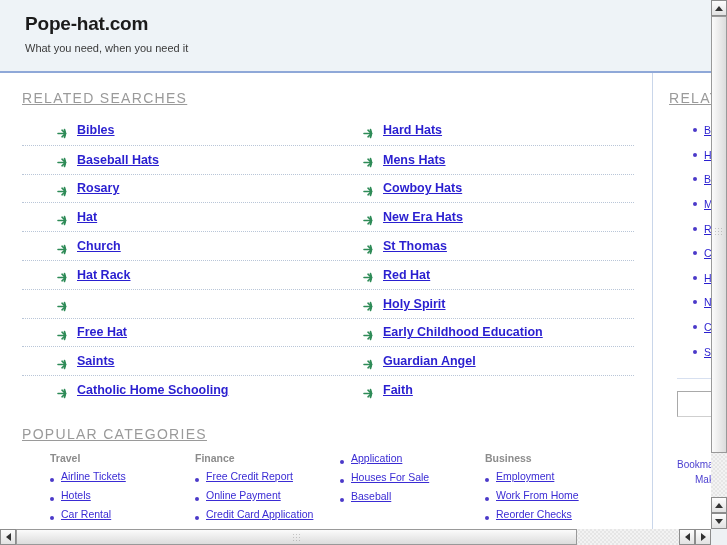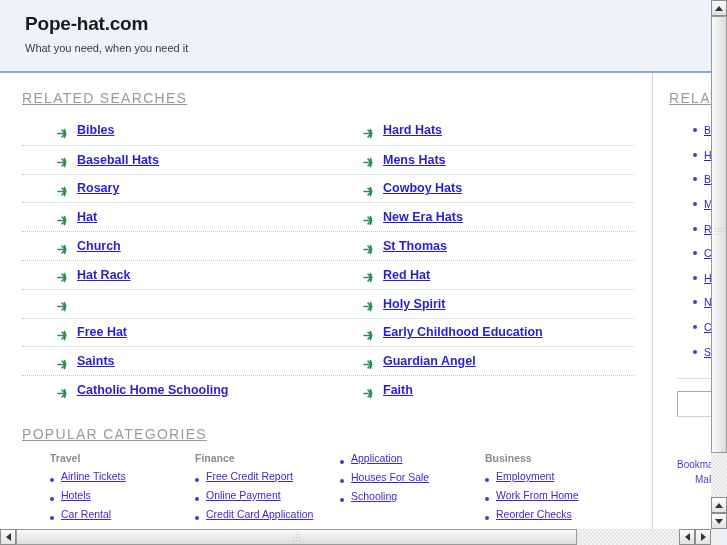--- a/index.html
+++ b/index.html
@@ -434,21 +434,21 @@
                 <div class="pc-item">
                   <span class="dot-icon"></span>
                   <a class="pc-link">Application</a>
                 </div>
                 <div class="pc-item">
                   <span class="dot-icon"></span>
                   <a class="pc-link">Houses For Sale</a>
                 </div>
                 <div class="pc-item">
                   <span class="dot-icon"></span>
-                  <a class="pc-link">Schooling</a>
+                  <a class="pc-link">Baseball</a>
                 </div>
               </div>
               <div class="pc-col">
                 <div class="pc-head">Business</div>
                 <div class="pc-item">
                   <span class="dot-icon"></span>
                   <a class="pc-link">Employment</a>
                 </div>
                 <div class="pc-item">
                   <span class="dot-icon"></span>

